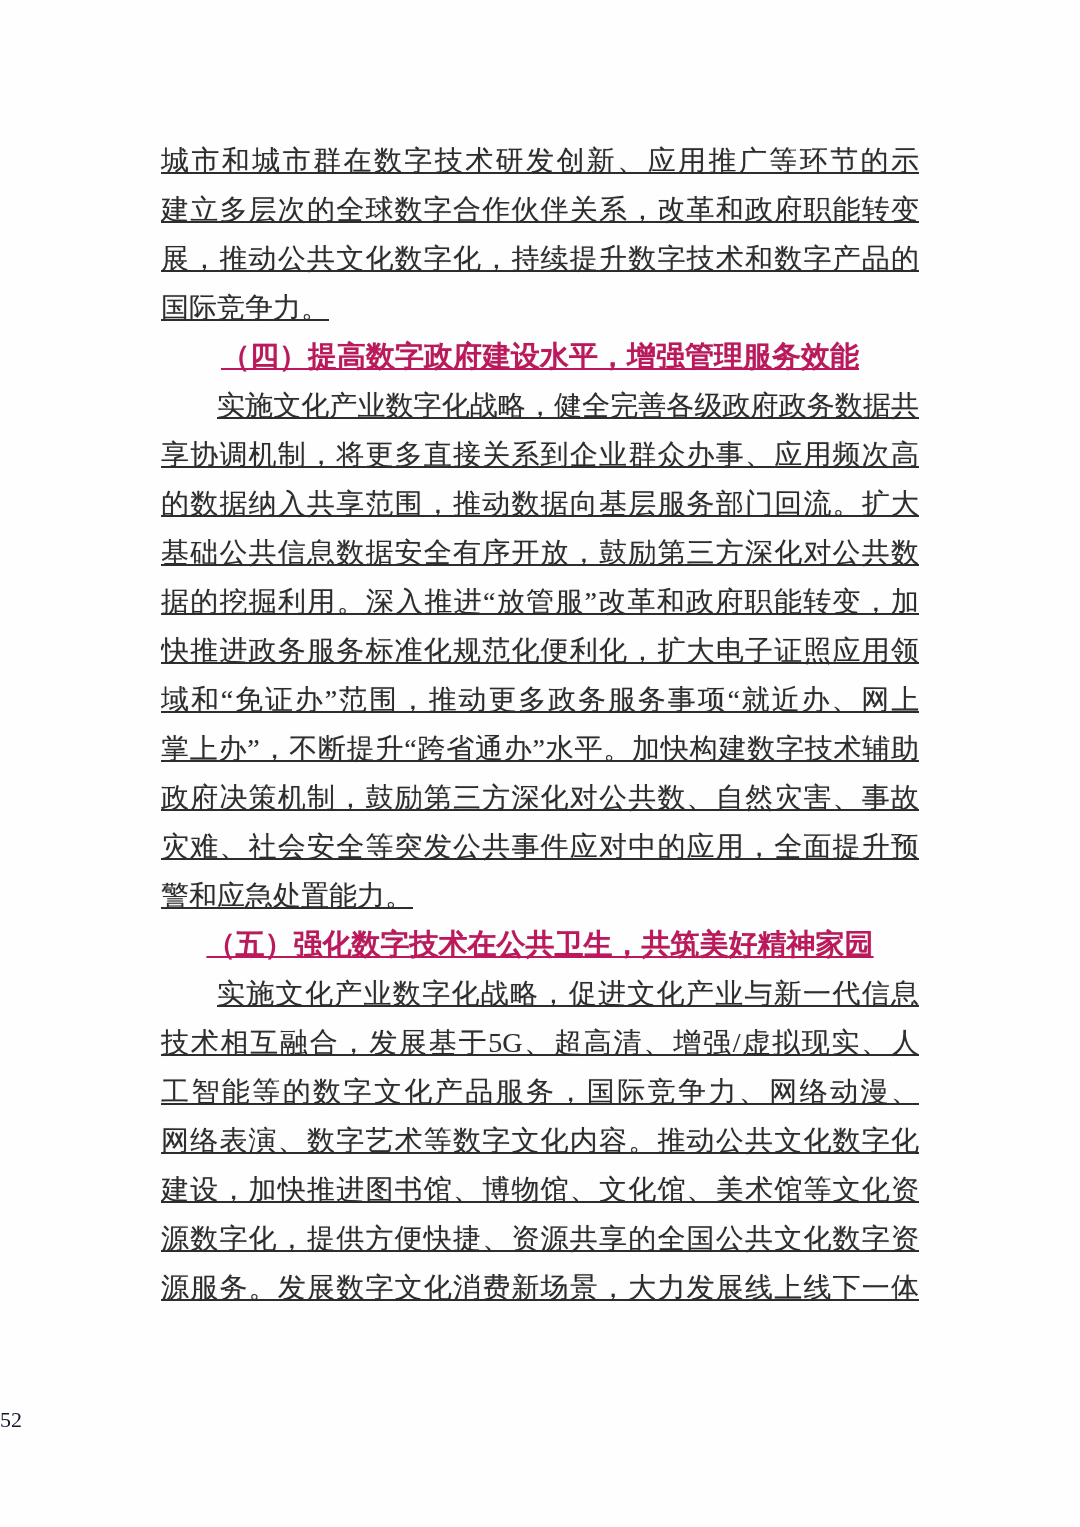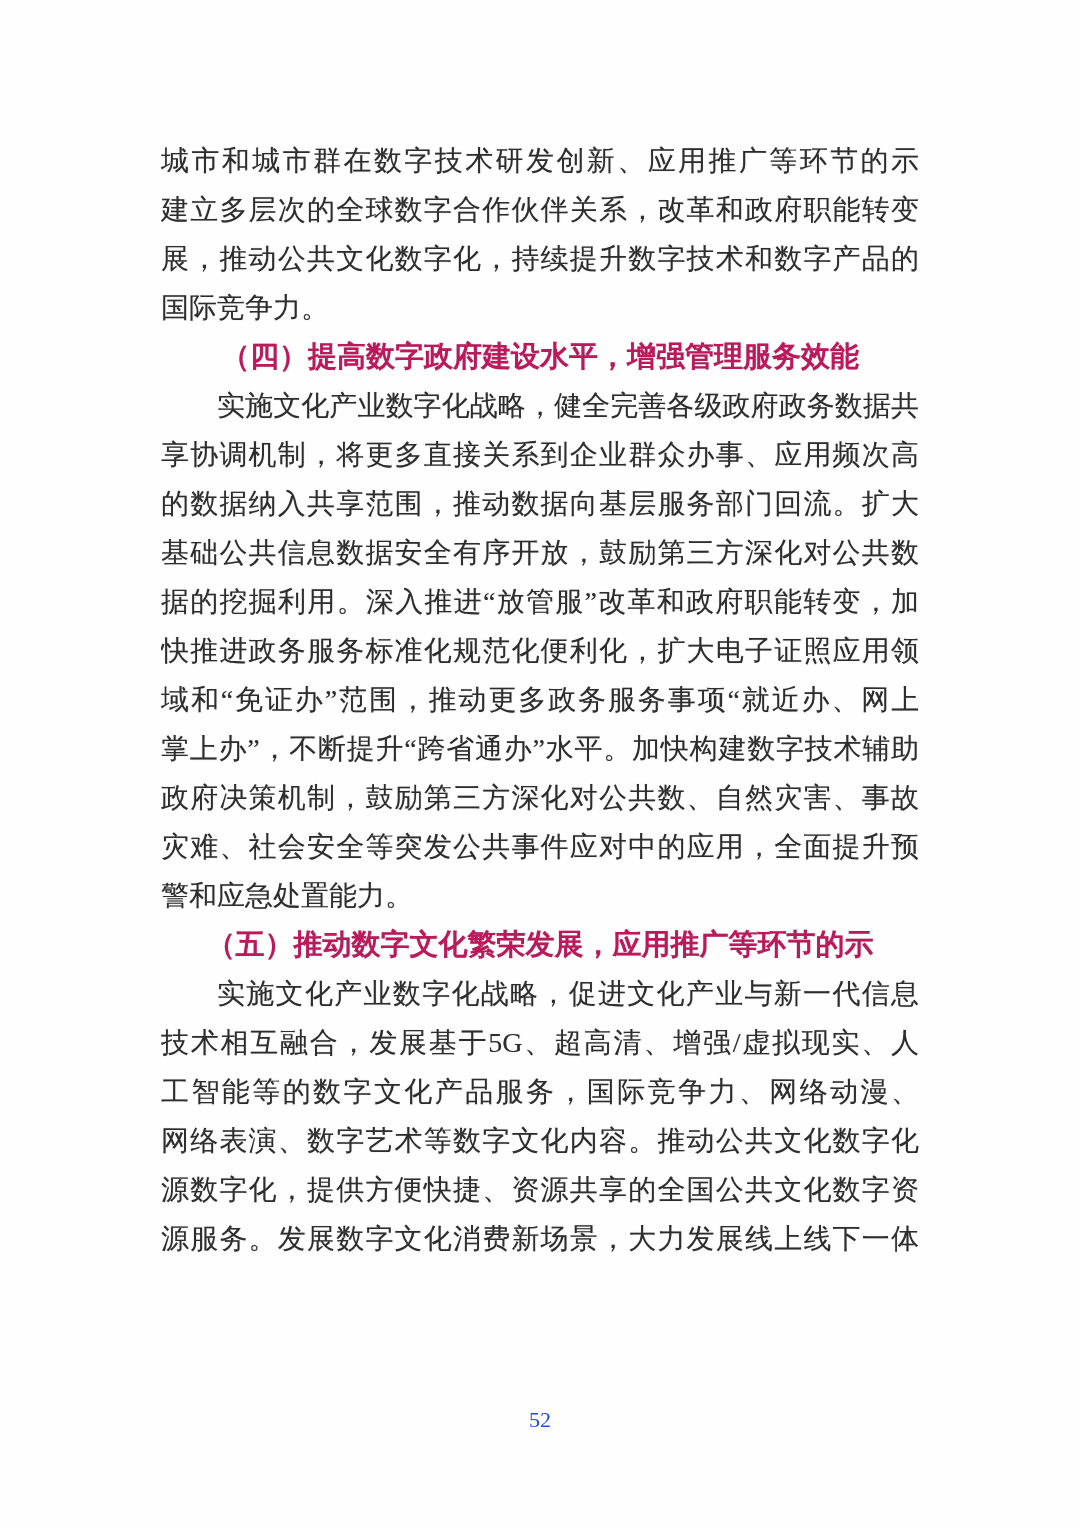--- a/index.html
+++ b/index.html
@@ -21,20 +21,21 @@
     left: 161px;
     top: 136px;
     width: 758px;
   }
   .row {
     height: 49px;
     line-height: 49px;
     font-size: 28px;
     overflow: hidden;
     text-shadow: 0 0 1px rgba(70,70,70,0.35);
+    text-decoration: underline;
   }
   .line.fill {
     text-align: justify;
     text-align-last: justify;
   }
   .line.indent {
     text-indent: 56px;
   }
   .heading {
     font-weight: bold;
@@ -42,23 +43,22 @@
     text-align: center;
     color: #be185d;
   }
   .footer {
     position: absolute;
     top: 1404px;
     left: 0;
     width: 100%;
     height: 32px;
     line-height: 32px;
-    text-align: center;
     font-size: 22px;
-    color: #1d4ed8;
+    color: #0f172a;
   }
 </style>
 </head>
 <body>
 
 <div class="page">
   <div class="content">
       <div class="row line fill" style="">城市和城市群在数字技术研发创新、应用推广等环节的示</div>
       <div class="row line fill" style="">建立多层次的全球数字合作伙伴关系，改革和政府职能转变</div>
       <div class="row line fill" style="">展，推动公共文化数字化，持续提升数字技术和数字产品的</div>
@@ -68,22 +68,23 @@
       <div class="row line fill" style="">享协调机制，将更多直接关系到企业群众办事、应用频次高</div>
       <div class="row line fill" style="">的数据纳入共享范围，推动数据向基层服务部门回流。扩大</div>
       <div class="row line fill" style="">基础公共信息数据安全有序开放，鼓励第三方深化对公共数</div>
       <div class="row line fill" style="">据的挖掘利用。深入推进“放管服”改革和政府职能转变，加</div>
       <div class="row line fill" style="">快推进政务服务标准化规范化便利化，扩大电子证照应用领</div>
       <div class="row line fill" style="letter-spacing: -0.25px;">域和“免证办”范围，推动更多政务服务事项“就近办、网上办、</div>
       <div class="row line fill" style="">掌上办”，不断提升“跨省通办”水平。加快构建数字技术辅助</div>
       <div class="row line fill" style="">政府决策机制，鼓励第三方深化对公共数、自然灾害、事故</div>
       <div class="row line fill" style="">灾难、社会安全等突发公共事件应对中的应用，全面提升预</div>
       <div class="row line">警和应急处置能力。</div>
-      <div class="row heading">（五）推动数字文化繁荣发展，应用推广等环节的示</div>
+      <div class="row heading">（五）强化数字技术在公共卫生，共筑美好精神家园</div>
       <div class="row line fill indent" style="">实施文化产业数字化战略，促进文化产业与新一代信息</div>
       <div class="row line fill" style="">技术相互融合，发展基于5G、超高清、增强/虚拟现实、人</div>
       <div class="row line fill" style="">工智能等的数字文化产品服务，国际竞争力、网络动漫、</div>
       <div class="row line fill" style="">网络表演、数字艺术等数字文化内容。推动公共文化数字化</div>
+      <div class="row line fill" style="">建设，加快推进图书馆、博物馆、文化馆、美术馆等文化资</div>
       <div class="row line fill" style="">源数字化，提供方便快捷、资源共享的全国公共文化数字资</div>
       <div class="row line fill" style="">源服务。发展数字文化消费新场景，大力发展线上线下一体</div>
     </div>
   <div class="footer">52</div>
 </div>
 
 </body></html>

